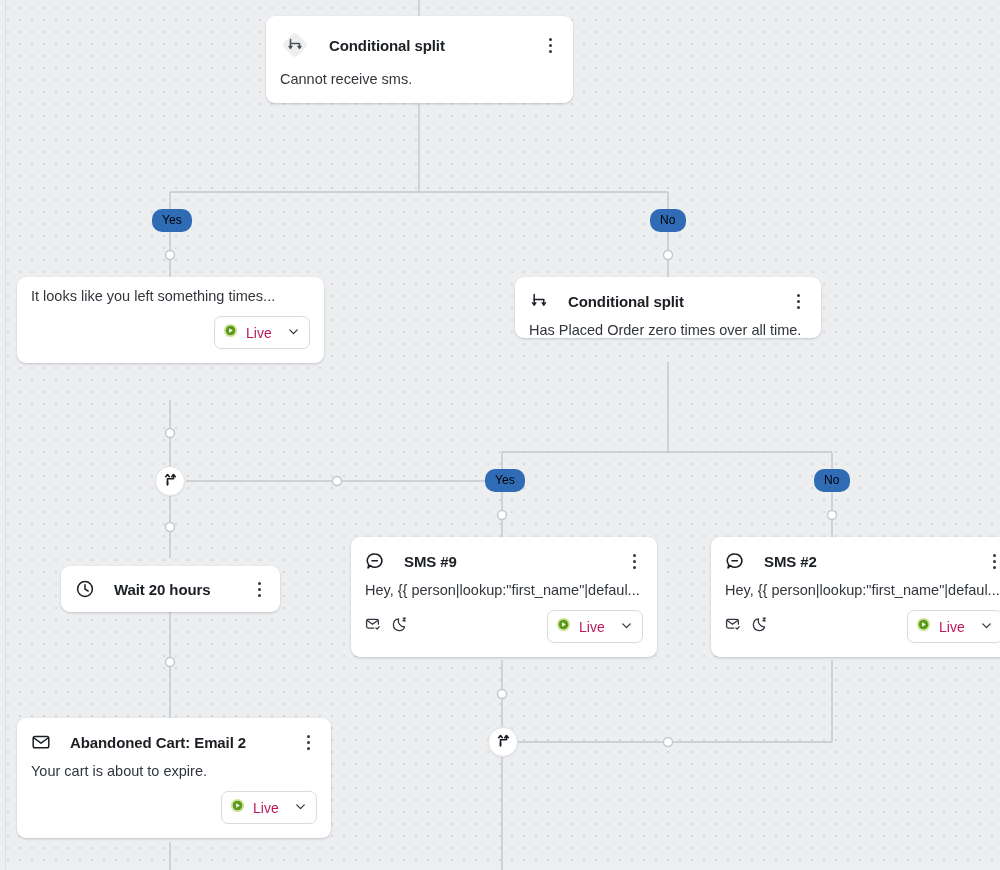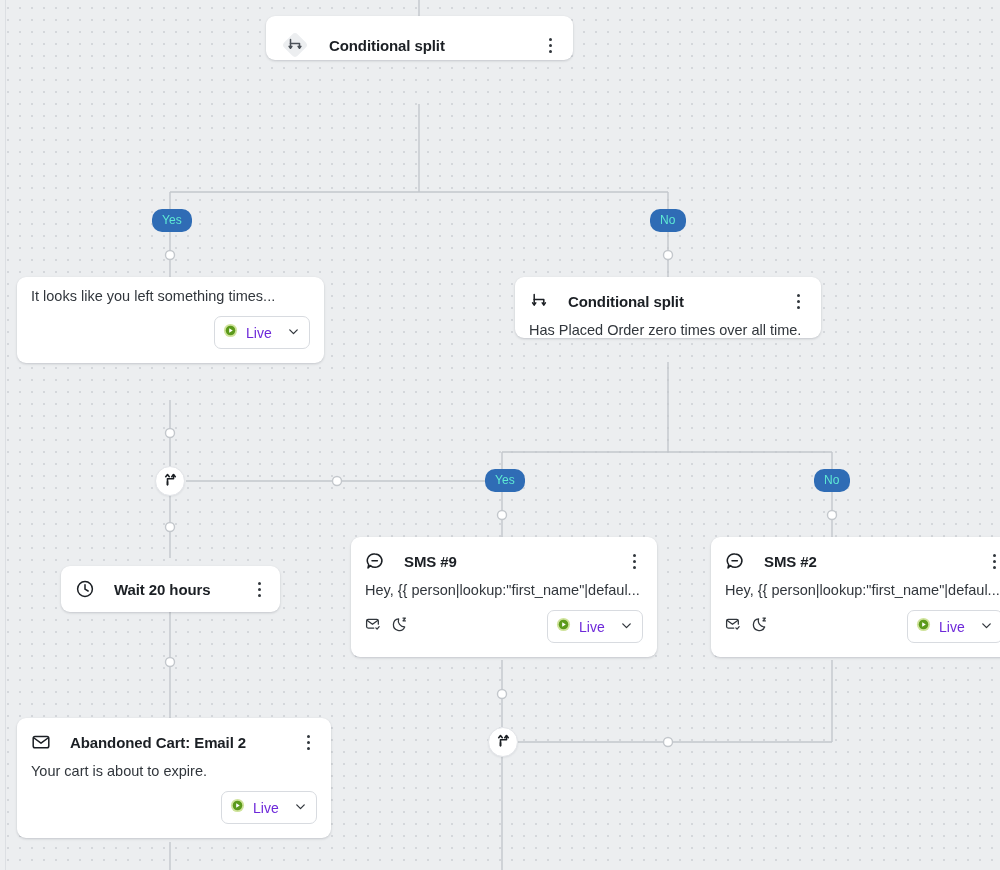--- a/index.html
+++ b/index.html
@@ -30,21 +30,21 @@
 
   
   #wires { position: absolute; inset: 0; }
   .wire { stroke: #c3c7cc; stroke-width: 1.4; fill: none; }
   .dot  { fill: #ffffff; stroke: #c3c7cc; stroke-width: 1.4; }
 
   
   .pill {
     position: absolute;
     background: #2f6cb5;
-    color: #5eead4;
+    color: #000000;
     font-size: 12px;
     line-height: 1;
     padding: 5px 10px 6px;
     border-radius: 10px;
     letter-spacing: .1px;
     white-space: nowrap;
   }
 
   
   .merge {
@@ -112,21 +112,21 @@
     display: inline-flex;
     align-items: center;
     gap: 8px;
     border: 1px solid #d8dbe0;
     border-radius: 7px;
     background: #fff;
     padding: 6px 9px 6px 8px;
     cursor: pointer;
     min-width: 96px;
   }
-  .status .lbl { font-size: 14px; color: #6d28d9; flex: 1 1 auto; }
+  .status .lbl { font-size: 14px; color: #be185d; flex: 1 1 auto; }
 
   
   .card.compact .card-head { padding: 13px 12px 13px 14px; }
 </style>
 </head>
 <body>
 
 <div id="canvas">
 
   <svg id="wires" width="1000" height="870">
@@ -211,20 +211,21 @@
           </g>
         </svg>
       </span>
       <span class="card-title">Conditional split</span>
       <span class="kebab">
           <i></i>
           <i></i>
           <i></i>
         </span>
     </div>
+    <div class="card-sub" style="padding-bottom:16px;">Cannot receive sms.</div>
   </div>
 
   <div class="card" style="left:17px; top:277px; width:307px;">
     <div class="card-sub">It looks like you left something times...</div>
     <div class="card-foot">
       <span class="spacer"></span>
       <div class="status">
         <span>
           <svg width="15" height="15" viewBox="0 0 16 16">
             <circle cx="8" cy="8" r="7" fill="#cfe39b"></circle>

